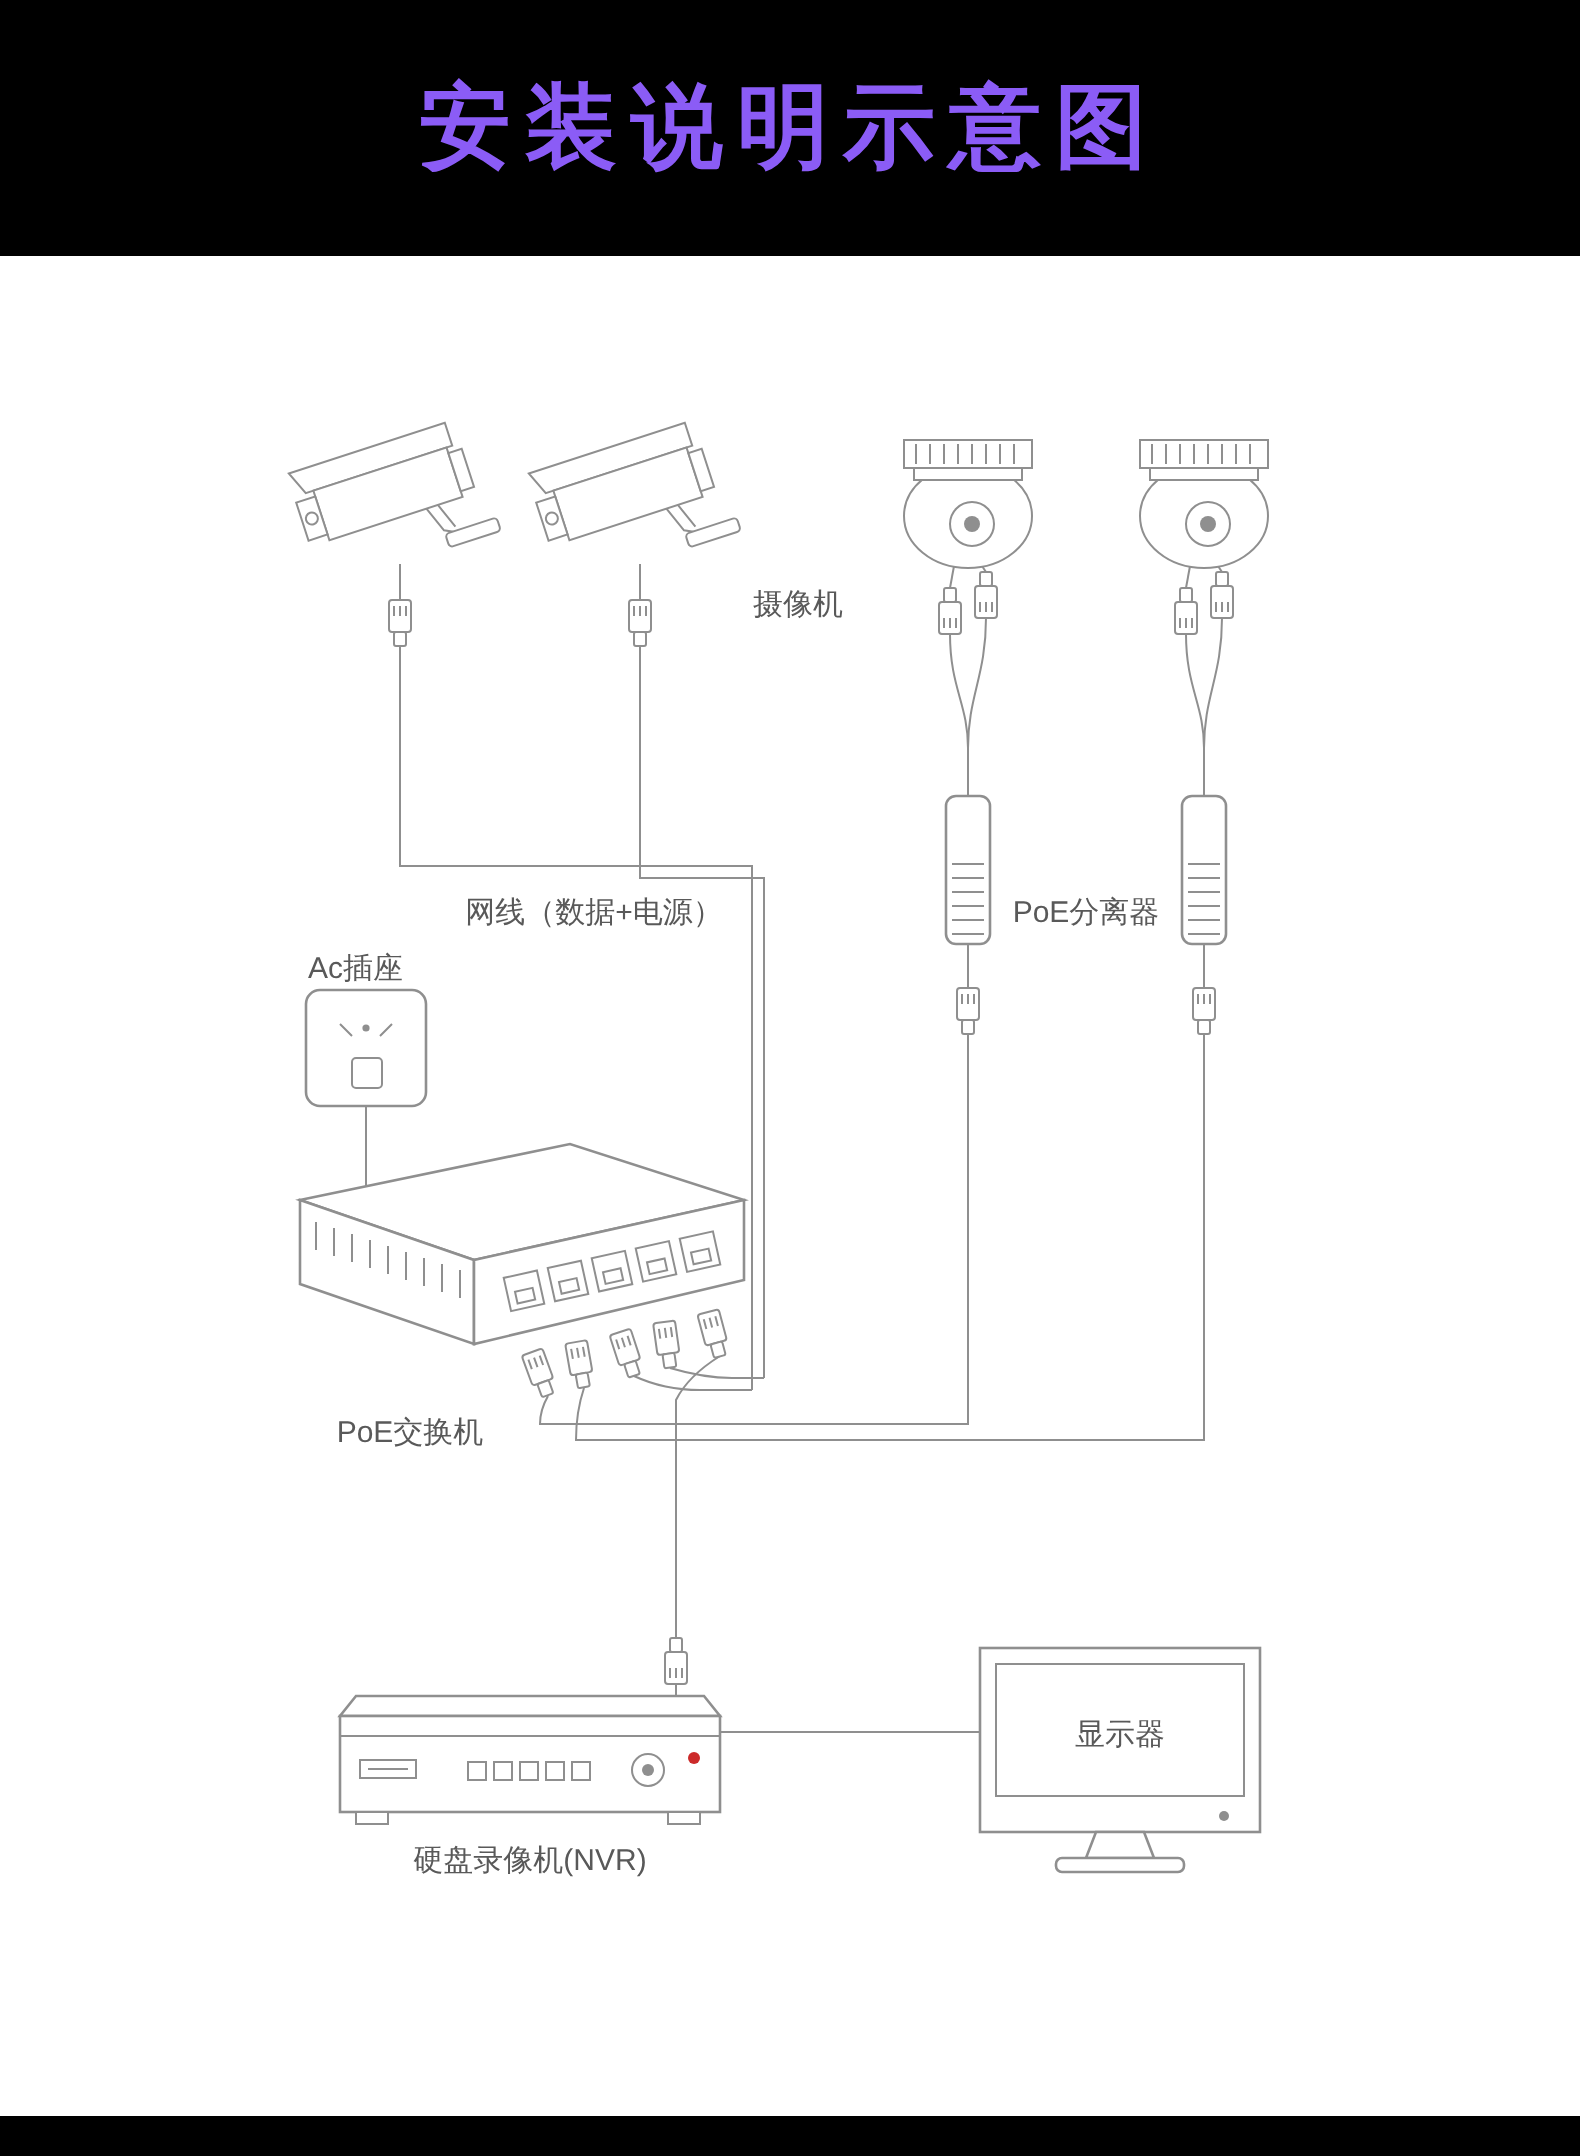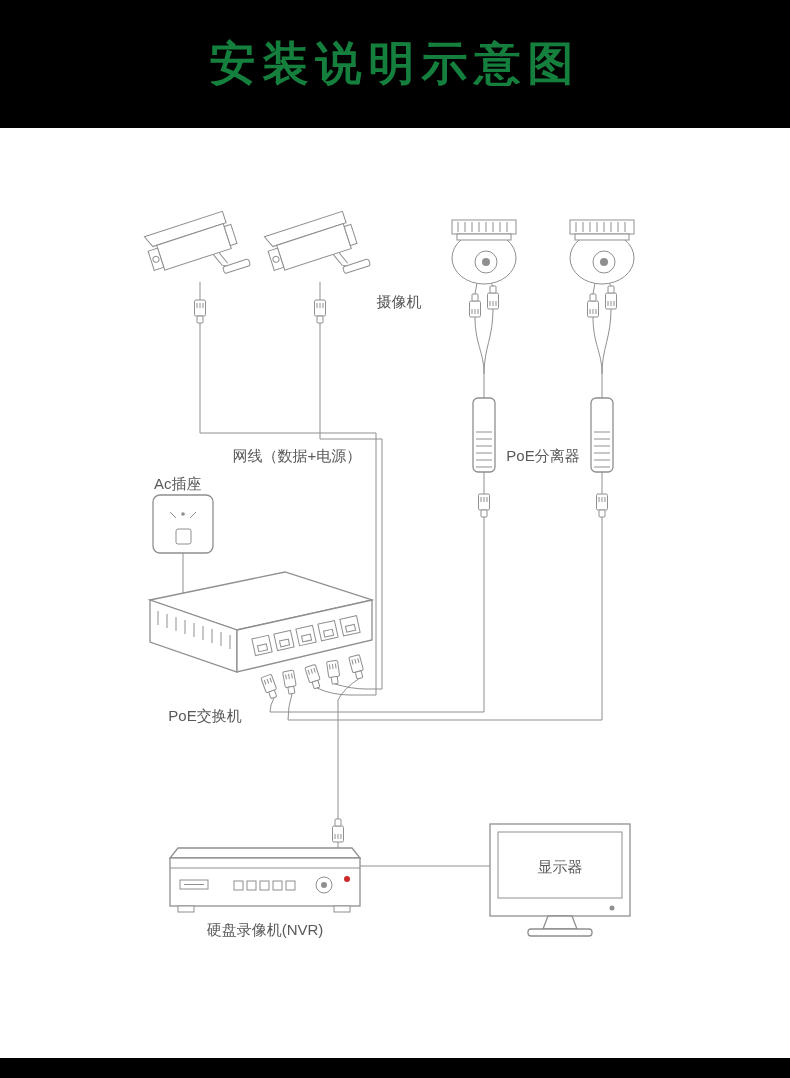--- a/index.html
+++ b/index.html
@@ -1,20 +1,20 @@
 <!DOCTYPE html>
 <html><head>
 <meta charset="utf-8">
 <style>
   * { margin:0; padding:0; box-sizing:border-box; }
   html,body { background:#ffffff; }
   body { font-family:"Liberation Sans", sans-serif; }
   .page { width:790px; height:1078px; margin:0 auto; background:#fff; position:relative; overflow:hidden; }
   .banner { height:128px; background:#000; display:flex; align-items:center; justify-content:center; }
-  .banner .title { color:#15803d; font-size:46px; font-weight:700; letter-spacing:7px; }
+  .banner .title { color:#8b5cf6; font-size:46px; font-weight:700; letter-spacing:7px; }
   .footer { position:absolute; left:0; bottom:0; width:100%; height:20px; background:#000; }
   svg.diagram { display:block; }
   svg text { font-family:"Liberation Sans", sans-serif; font-size:15px; fill:#595959; }
   .ln { stroke:#8f8f8f; stroke-width:1; fill:none; }
   .shape { stroke:#8f8f8f; stroke-width:1; fill:#ffffff; }
   .shape2 { stroke:#8f8f8f; stroke-width:1.3; fill:#ffffff; }
 </style>
 </head>
 <body>
 

